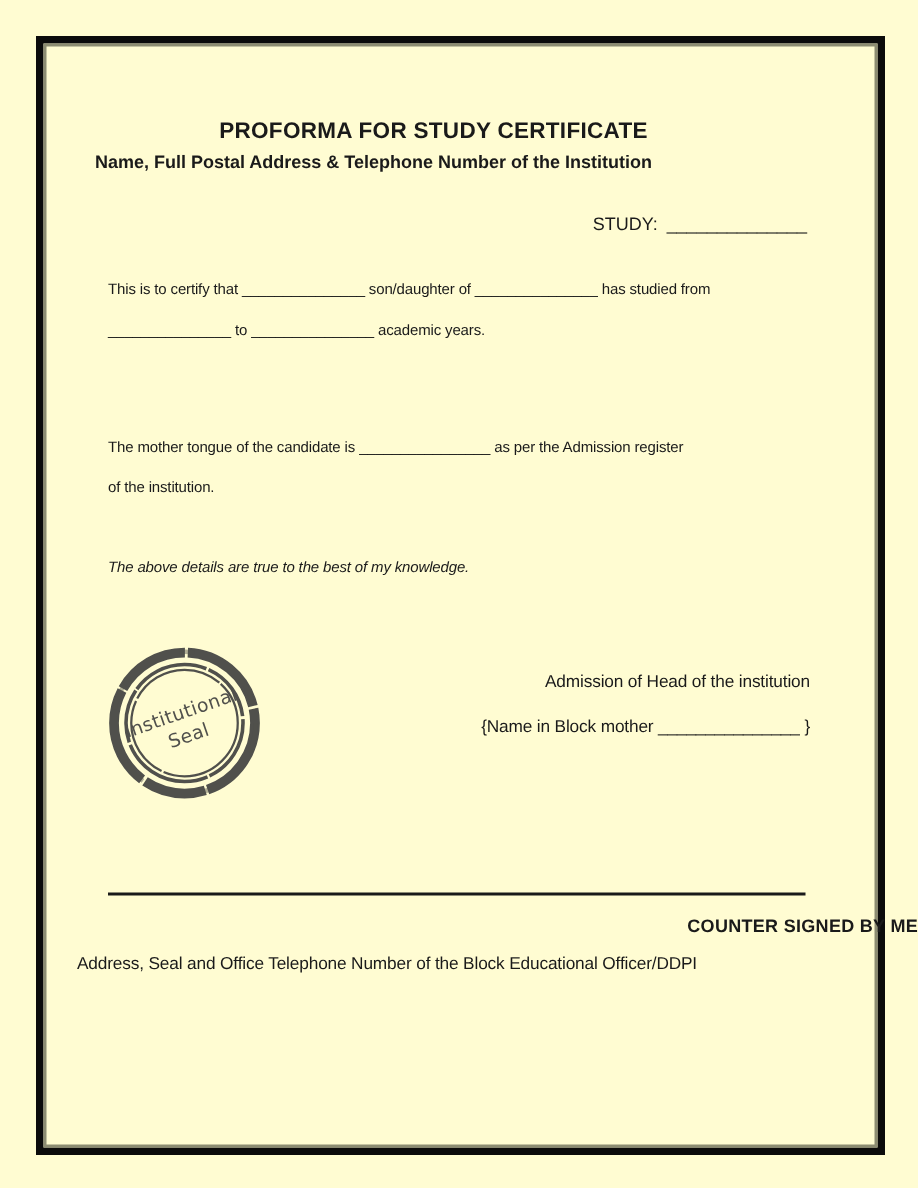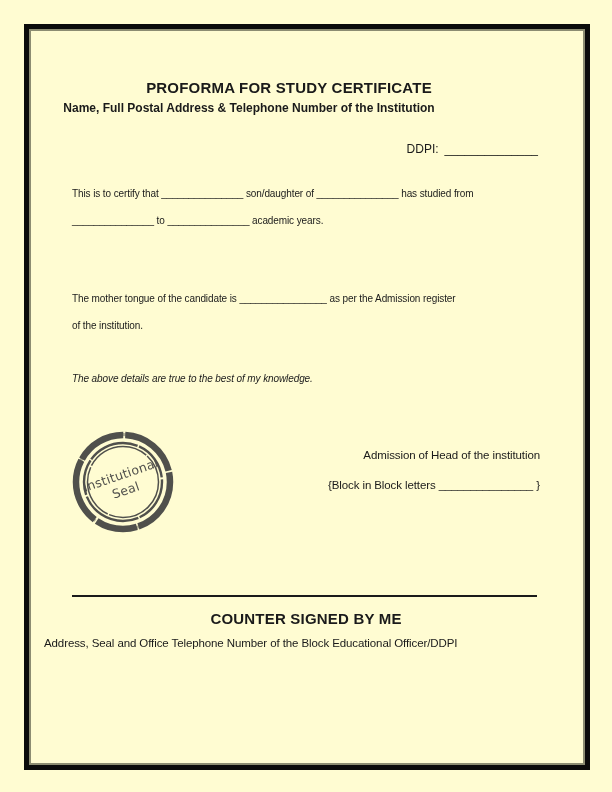--- a/index.html
+++ b/index.html
@@ -43,42 +43,42 @@
   }
   .sig-block{
     position:absolute;top:440px;right:72px;text-align:right;
     line-height:30px;font-size:11.5px;letter-spacing:-0.1px;white-space:nowrap;
   }
   .divider{
     position:absolute;top:595px;left:72px;width:465px;height:2px;
     background:var(--ink,#1a1a1a);
   }
   .counter{
-    position:absolute;top:610px;left:0;width:612px;text-align:center;
-    font-size:15px;font-weight:bold;letter-spacing:.2px;white-space:nowrap;
+    position:absolute;top:610px;left:0;width:612px;text-align:right;
+    font-size:12px;font-weight:bold;letter-spacing:.2px;white-space:nowrap;
   }
   .officer-note{
-    position:absolute;top:637px;left:0;width:516px;text-align:left;
-    font-size:11.5px;letter-spacing:-0.1px;white-space:nowrap;padding-left:44px;
+    position:absolute;top:637px;left:0;width:516px;text-align:center;
+    font-size:11.5px;letter-spacing:-0.1px;white-space:nowrap;
   }
 </style>
 </head>
 <body>
 
 <div class="page">
 
   <div class="frame">
     <div class="frame-inner"></div>
   </div>
 
   <div class="title">PROFORMA FOR STUDY CERTIFICATE</div>
   <div class="subtitle">Name, Full Postal Address &amp; Telephone Number of the Institution</div>
 
   <div class="date-row">
-    <span class="lbl">DDPI:</span><span>______________</span>
+    <span class="lbl">STUDY:</span><span>______________</span>
   </div>
 
   <div class="para-certify bodytext">
     <div>This is to certify that _______________ son/daughter of _______________ has studied from</div>
     <div>_______________ to _______________ academic years.</div>
   </div>
 
   <div class="para-mother bodytext">
     <div>The mother tongue of the candidate is ________________ as per the Admission register</div>
     <div>of the institution.</div>
@@ -94,21 +94,21 @@
       <circle cx="56" cy="56" r="35.5" stroke-width="1.5" stroke-dasharray="70 1.5 55 1.8 64 1.2 30 1.6"></circle>
     </g>
     <g class="seal-text" transform="rotate(-19 56 56)" text-anchor="middle">
       <text x="56" y="53">Institutional</text>
       <text x="56" y="69">Seal</text>
     </g>
   </svg>
 
   <div class="sig-block">
     <div>Admission of Head of the institution</div>
-    <div>{Block in Block letters _______________ }</div>
+    <div>{Name in Block mother _______________ }</div>
   </div>
 
   <div class="divider"></div>
 
   <div class="counter">COUNTER SIGNED BY ME</div>
   <div class="officer-note">Address, Seal and Office Telephone Number of the Block Educational Officer/DDPI</div>
 
 </div>
 
 </body></html>

